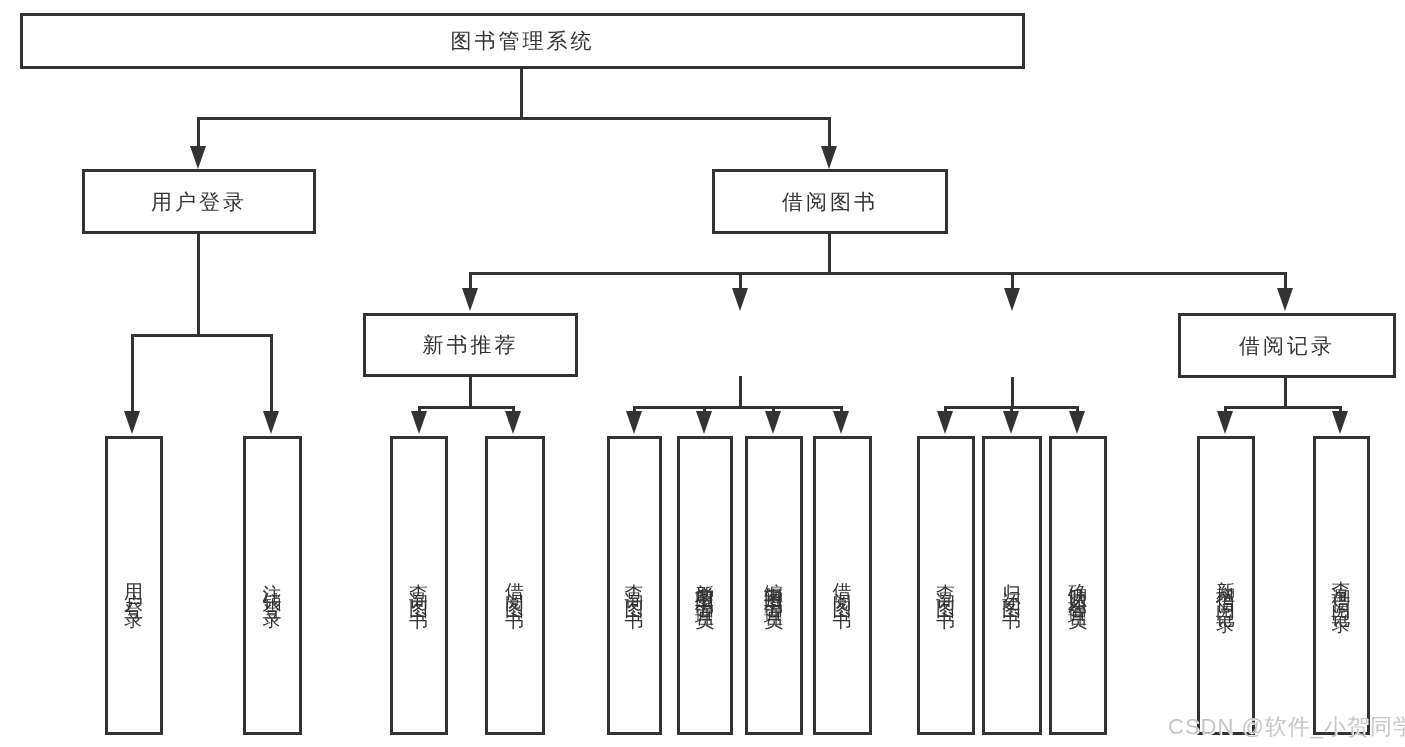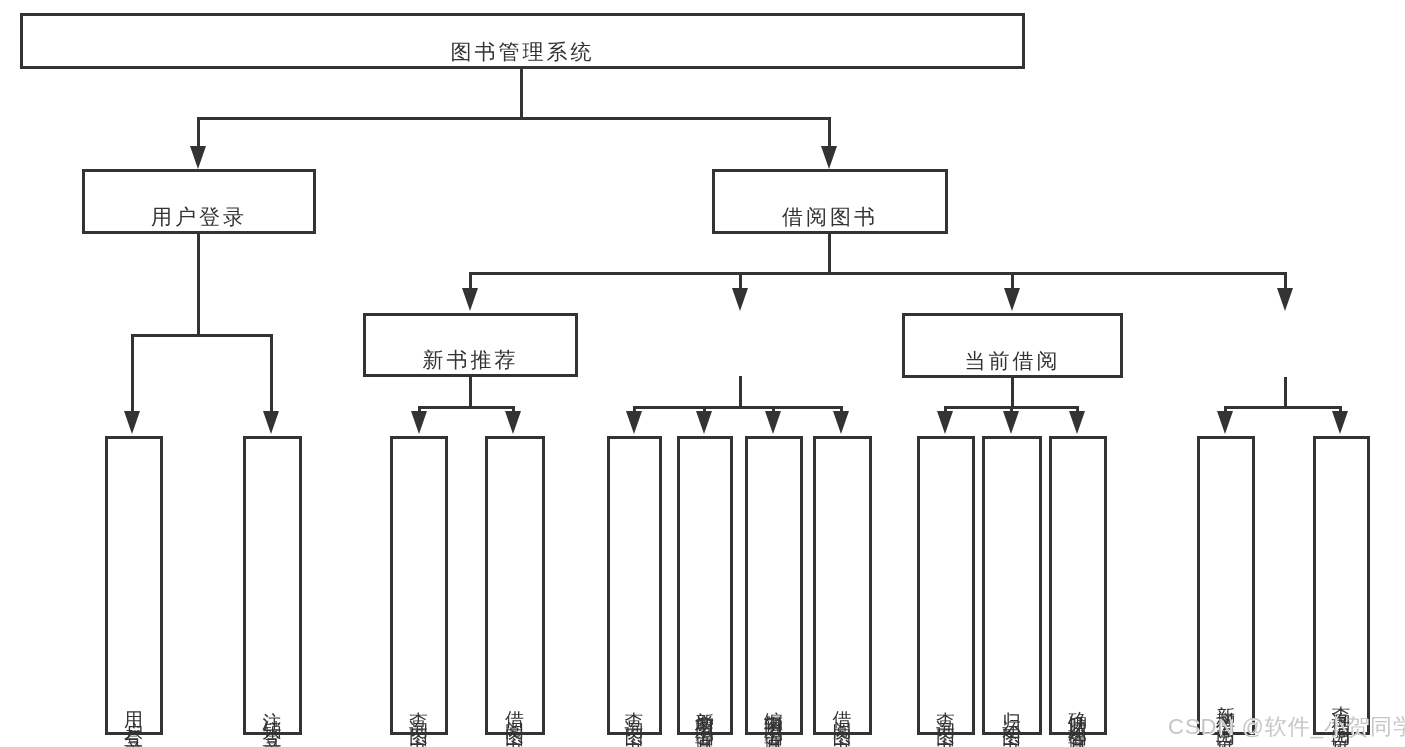--- a/index.html
+++ b/index.html
@@ -10,21 +10,21 @@
     font-family:"Liberation Sans", sans-serif;
     color:#2b2b2b;
     overflow:hidden;
   }
   .box {
     position:absolute;
     box-sizing:border-box;
     border:3px solid #333333;
     background:#ffffff;
     display:flex;
-    align-items:flex-end;
+    align-items:center;
     justify-content:center;
   }
   .hbox { font-size:21px; letter-spacing:3px; color:#333333; }
   .vtext {
     writing-mode:vertical-rl;
     text-orientation:mixed;
     font-size:19px;
     letter-spacing:9px;
     color:#333333;
     line-height:1;
@@ -86,22 +86,22 @@
   <div class="vline" style="left:739px; top:272px; height:18px;"></div>
   <div class="arrow" style="left:732px; top:288px;"></div>
   <div class="vline" style="left:1011px; top:272px; height:18px;"></div>
   <div class="arrow" style="left:1004px; top:288px;"></div>
   <div class="vline" style="left:1284px; top:272px; height:18px;"></div>
   <div class="arrow" style="left:1277px; top:288px;"></div>
 
   <div class="box hbox" style="left:363px; top:313px; width:215px; height:64px;">
     <span>新书推荐</span>
   </div>
-  <div class="box hbox" style="left:902px; top:313px; width:221px; height:65px;">
-    <span>当前借阅</span>
+  <div class="box hbox" style="left:1178px; top:313px; width:218px; height:65px;">
+    <span>借阅记录</span>
   </div>
 
   <div class="vline" style="left:469px; top:376px; height:32px;"></div>
   <div class="hline" style="left:418px; top:406px; width:97px;"></div>
   <div class="vline" style="left:418px; top:406px; height:8px;"></div>
   <div class="arrow" style="left:411px; top:411px;"></div>
   <div class="vline" style="left:512px; top:406px; height:8px;"></div>
   <div class="arrow" style="left:505px; top:411px;"></div>
 
   <div class="vline" style="left:739px; top:376px; height:32px;"></div>

